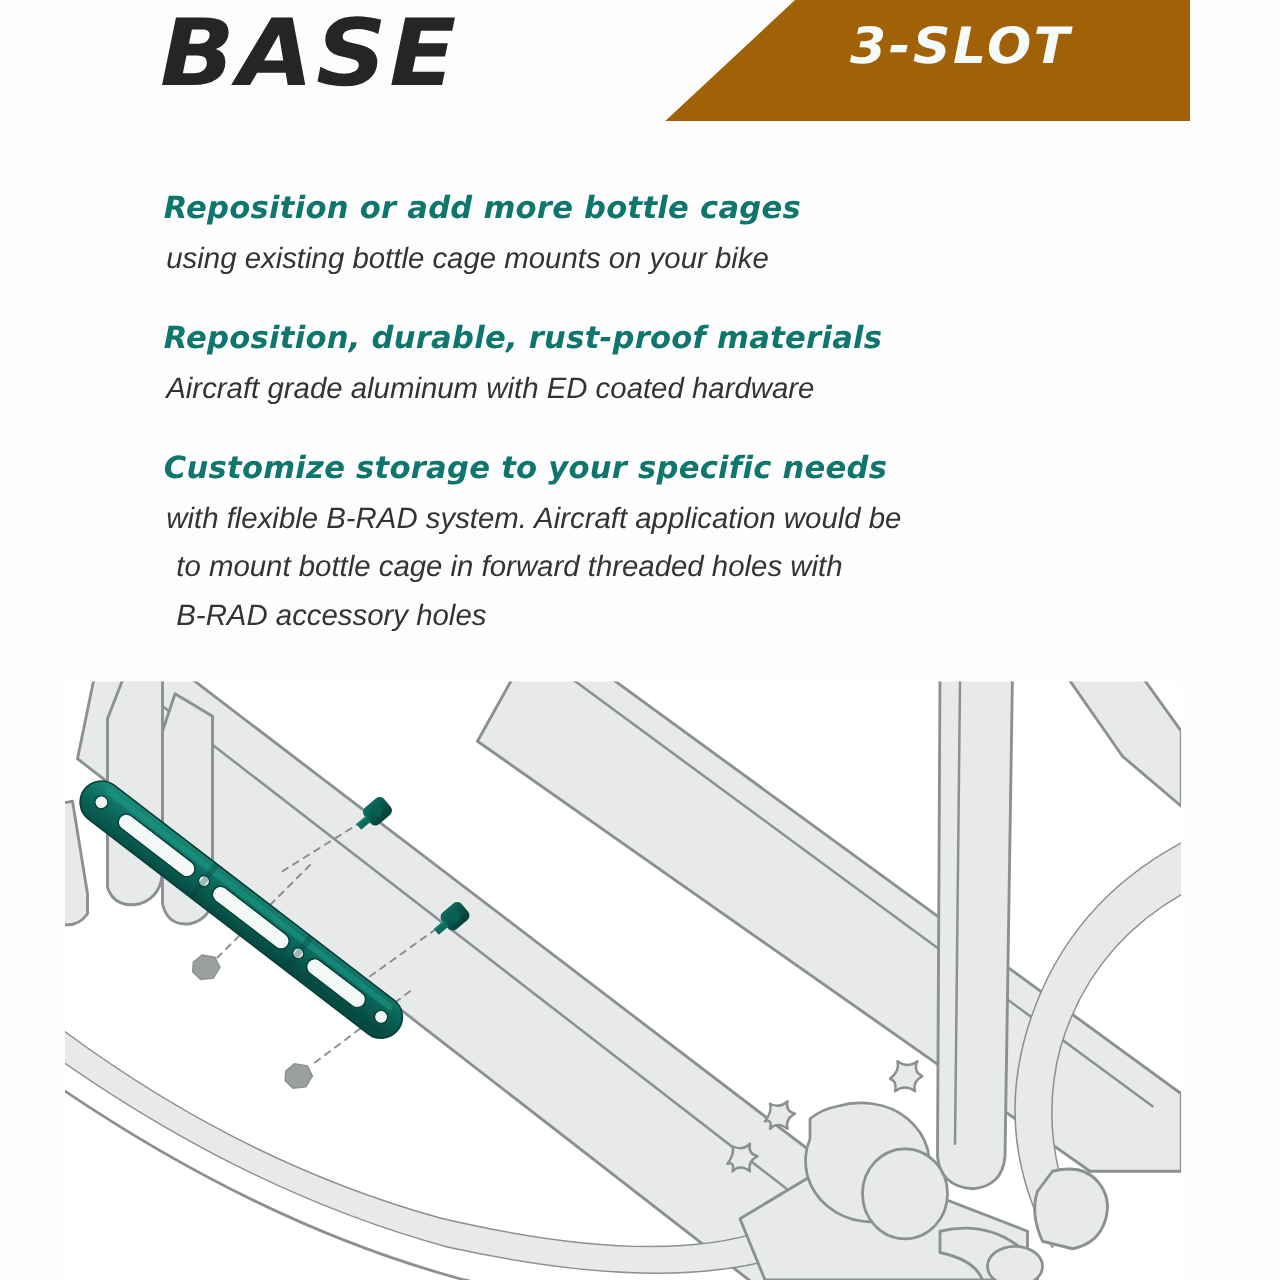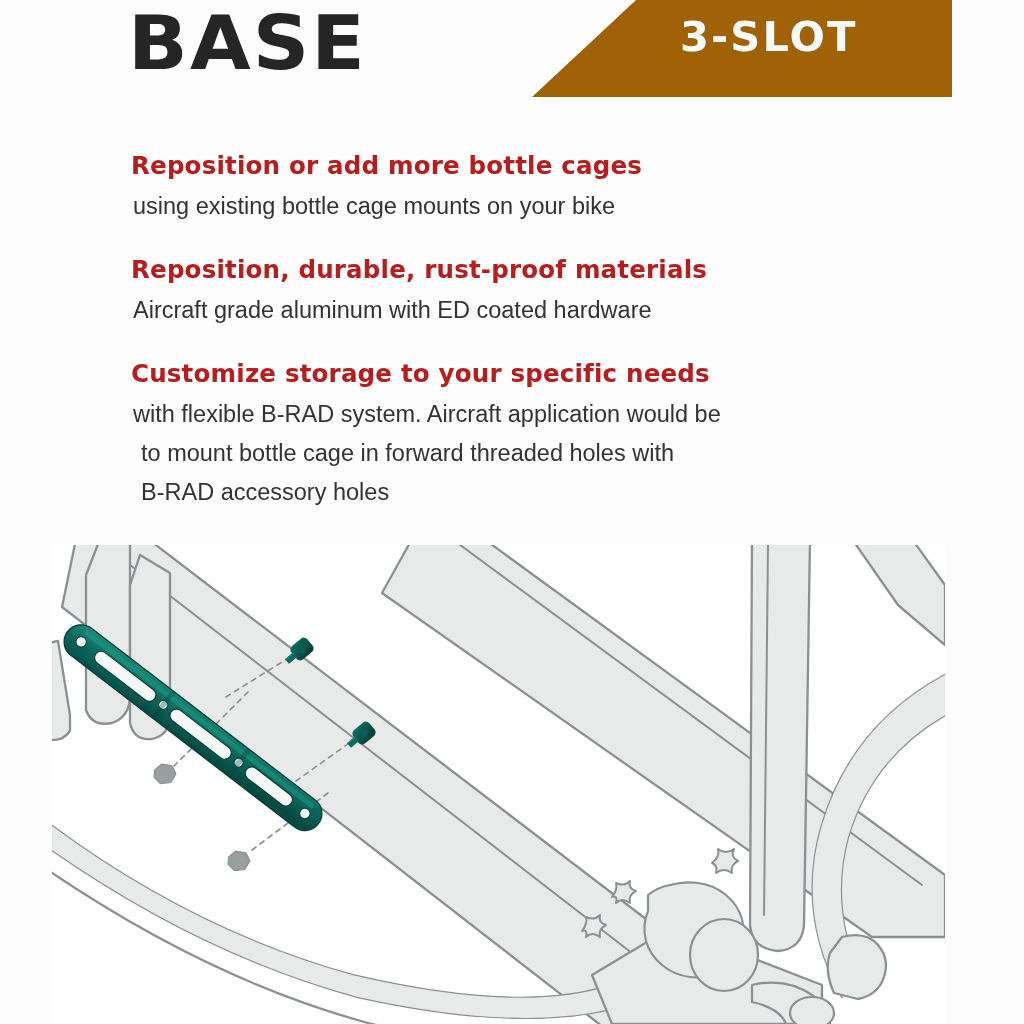--- a/index.html
+++ b/index.html
@@ -11,20 +11,21 @@
   body {
     font-family: "Liberation Sans", sans-serif;
   }
 
   #page {
     position: relative;
     width: 1024px;
     height: 1024px;
     background: #fdfdfd;
     overflow: hidden;
+    font-style: italic;
   }
 
   
   #header {
     position: absolute;
     left: 0;
     top: 0;
     width: 1024px;
     height: 110px;
   }
@@ -80,21 +81,21 @@
   .feature {
     margin-bottom: 28px;
   }
 
   .feature-heading {
     font-family: "DejaVu Sans", sans-serif;
     font-weight: bold;
     font-size: 24.5px;
     line-height: 32px;
     letter-spacing: 0.2px;
-    color: #b91c1c;
+    color: #0f766e;
     margin: 0 0 5px 0;
     white-space: nowrap;
   }
 
   .feature-body {
     font-family: "Liberation Sans", sans-serif;
     font-weight: 400;
     font-size: 23.5px;
     line-height: 39px;
     color: #333333;

